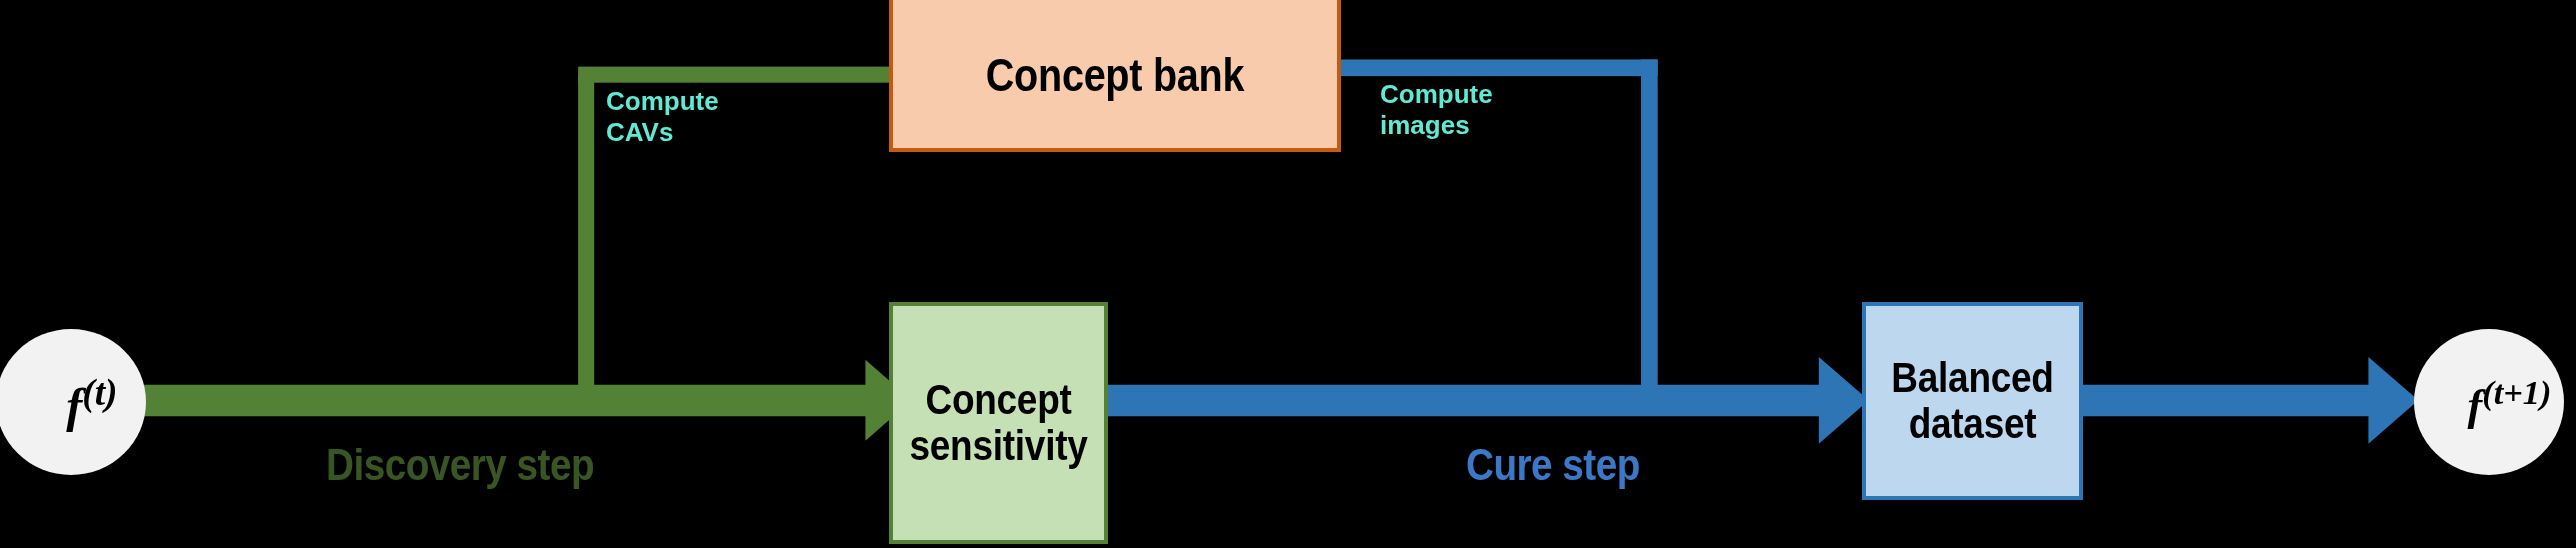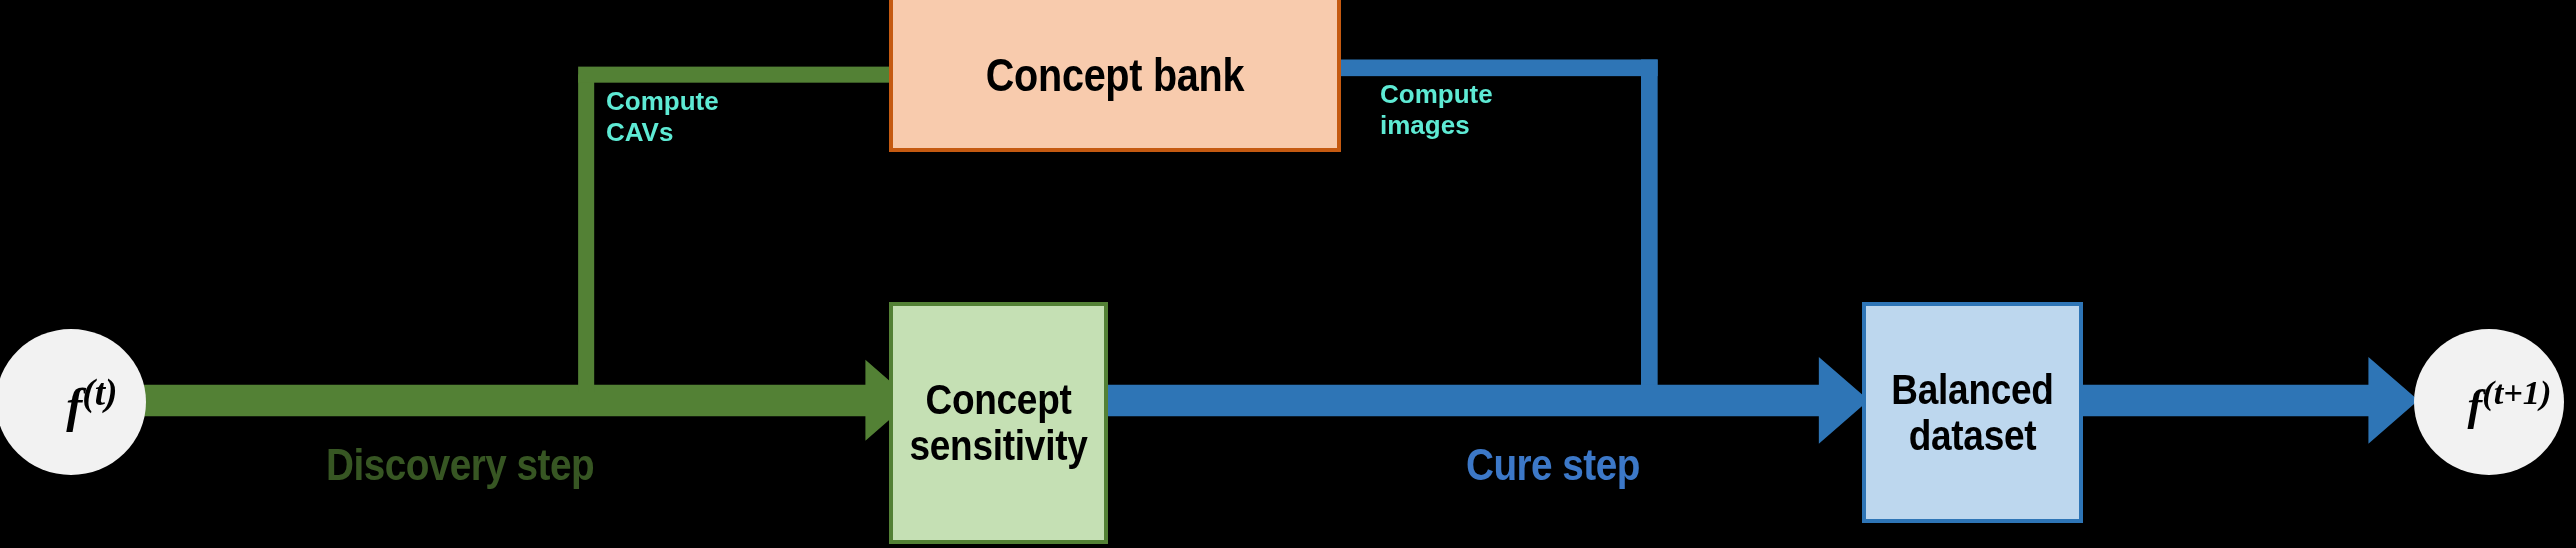--- a/index.html
+++ b/index.html
@@ -60,21 +60,21 @@
     height: 242px;
     background: #C5E0B4;
     border: 4.2px solid #538135;
     font-size: 43px;
   }
 
   #balanced-dataset {
     left: 1862px;
     top: 302px;
     width: 221px;
-    height: 221px;
+    height: 198px;
     background: #BDD7EE;
     border: 4.2px solid #2E75B6;
     font-size: 43px;
   }
 
   .node-box .box-label {
     display: block;
     width: 100%;
     transform: scaleX(0.86);
   }

